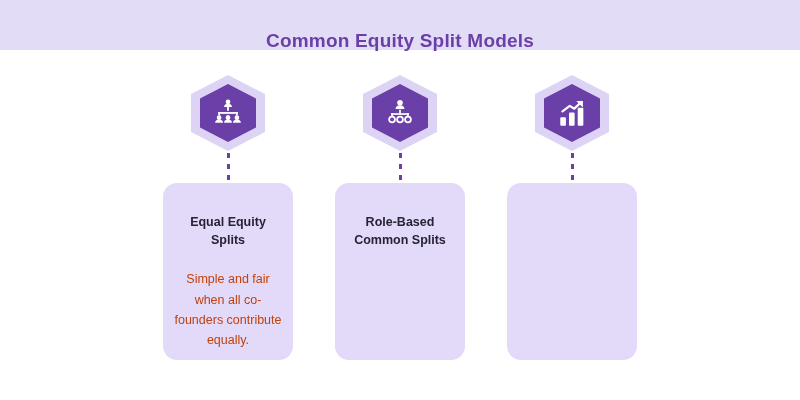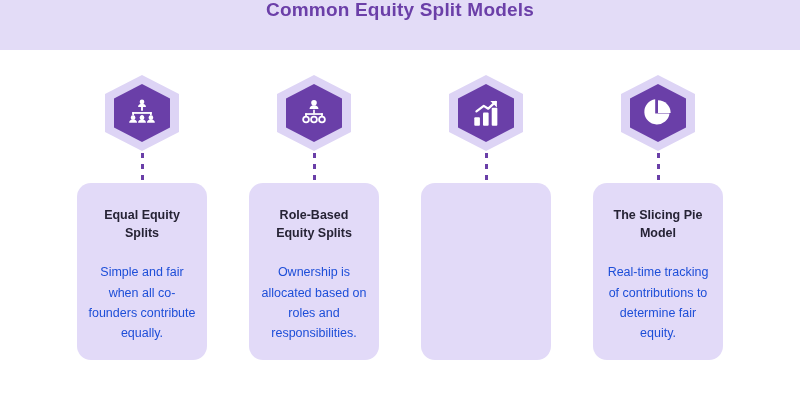--- a/index.html
+++ b/index.html
@@ -19,21 +19,21 @@
 
   
   .header-band {
     position: absolute;
     left: 0;
     top: 0;
     width: 800px;
     height: 50px;
     background: #e3dcf7;
     display: flex;
-    align-items: flex-start;
+    align-items: flex-end;
     justify-content: center;
   }
 
   .header-title {
     font-size: 19px;
     font-weight: bold;
     color: #6b3fa8;
     letter-spacing: 0.2px;
     line-height: 1;
   }
@@ -111,39 +111,39 @@
     background-size: 3px 11px;
     background-repeat: repeat-y;
   }
 
   
   .card {
     width: 130px;
     height: 177px;
     background: #e2daf8;
     border-radius: 14px;
-    padding: 23px 10px 10px 10px;
+    padding: 30px 10px 10px 10px;
     display: flex;
     flex-direction: column;
     align-items: center;
   }
 
   .card-title {
     font-size: 12.5px;
     font-weight: bold;
     color: #262335;
     text-align: center;
     line-height: 1.45;
   }
 
   .card-desc {
     margin-top: 20px;
     font-size: 12.5px;
     font-weight: normal;
-    color: #1d4ed8;
+    color: #c2410c;
     text-align: center;
     line-height: 1.62;
   }
 </style>
 </head>
 <body>
 
 <div class="header-band">
   <div class="header-title">Common Equity Split Models</div>
 </div>
@@ -192,22 +192,21 @@
           <path d="M6.6 16.2h1.8v3.3H6.6z"></path>
           <path d="M23.6 16.2h1.8v3.3h-1.8z"></path>
           <circle cx="7.5" cy="23" r="3.1" fill="none" stroke="#ffffff" stroke-width="1.9"></circle>
           <circle cx="16" cy="23" r="3.1" fill="none" stroke="#ffffff" stroke-width="1.9"></circle>
           <circle cx="24.5" cy="23" r="3.1" fill="none" stroke="#ffffff" stroke-width="1.9"></circle>
         </g>
       </svg>
     </div>
     <div class="connector"></div>
     <div class="card">
-      <div class="card-title">Role-Based Equity Splits</div>
-      <div class="card-desc">Ownership is allocated based on roles and responsibilities.</div>
+      <div class="card-title">Role-Based Common Splits</div>
     </div>
   </div>
 
   <div class="column">
     <div class="hex-wrap">
       <div class="hex-outer"></div>
       <div class="hex-inner"></div>
       <svg class="hex-glyph" viewBox="0 0 32 32">
         <g fill="#ffffff">
           <rect x="3.5" y="20.5" width="6" height="9" rx="1"></rect>
@@ -216,31 +215,14 @@
           <path d="M5.8 14.2 L13.6 8.4 L18.4 11.4 L26.2 4.2" fill="none" stroke="#ffffff" stroke-width="2.4" stroke-linecap="round" stroke-linejoin="round"></path>
           <path d="M20.6 3.1 h7 v7 l-2.4 -2.4 -2.2 -2.2 z"></path>
         </g>
       </svg>
     </div>
     <div class="connector"></div>
     <div class="card">
     </div>
   </div>
 
-  <div class="column">
-    <div class="hex-wrap">
-      <div class="hex-outer"></div>
-      <div class="hex-inner"></div>
-      <svg class="hex-glyph" viewBox="0 0 32 32">
-        <g fill="#ffffff">
-          <path d="M16 16 V2.5 A13.5 13.5 0 0 1 29.5 16 Z"></path>
-          <path d="M14.2 17.8 H29.5 A13.5 13.5 0 1 1 14.2 2.6 Z" transform="translate(-1.2,-1.2)"></path>
-        </g>
-      </svg>
-    </div>
-    <div class="connector"></div>
-    <div class="card">
-      <div class="card-title">The Slicing Pie Model</div>
-      <div class="card-desc">Real-time tracking of contributions to determine fair equity.</div>
-    </div>
-  </div>
 
 </div>
 
 </body></html>

